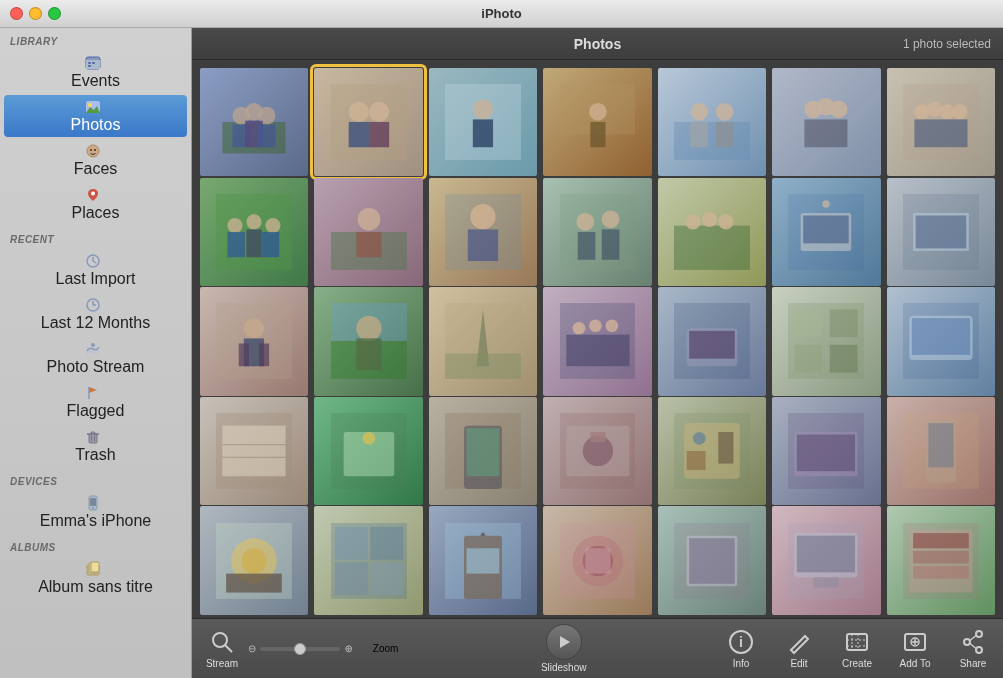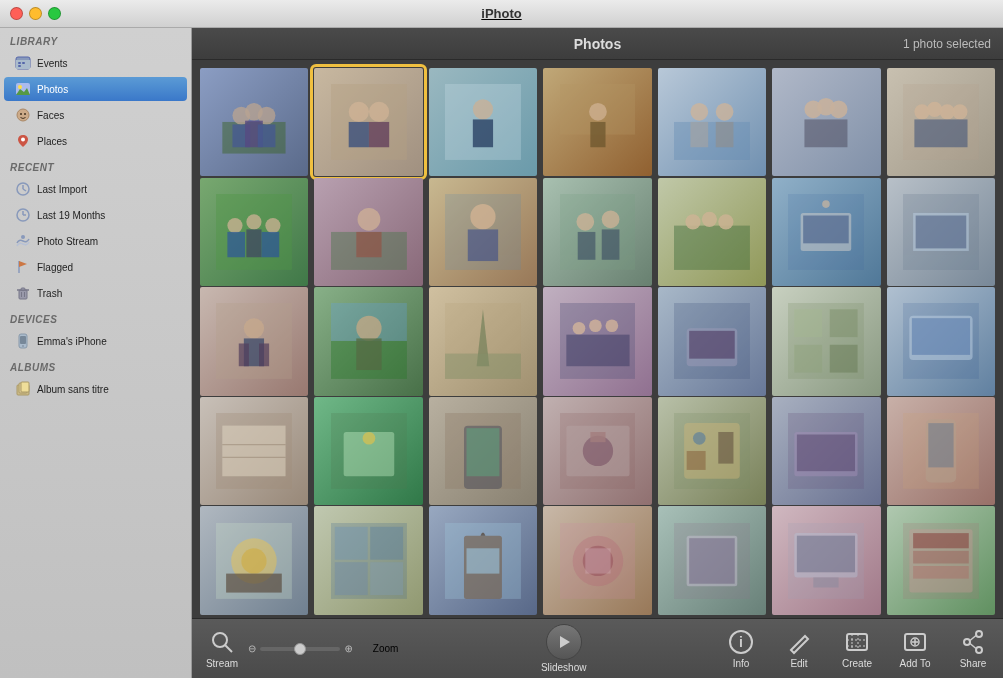--- a/index.html
+++ b/index.html
@@ -15,21 +15,20 @@
     
     #titlebar {
       height: 28px;
       background: linear-gradient(to bottom, #ebebeb, #d0d0d0);
       border-bottom: 1px solid #aaa;
       display: flex;
       align-items: center;
       justify-content: center;
       position: relative;
       flex-shrink: 0;
-      text-decoration: underline;
     }
     #window-controls {
       position: absolute;
       left: 10px;
       display: flex;
       gap: 6px;
     }
     .window-btn {
       width: 13px;
       height: 13px;
@@ -71,22 +70,23 @@
       letter-spacing: 0.5px;
       font-style: italic;
     }
     .sidebar-item {
       display: flex;
       align-items: center;
       padding: 3px 10px;
       cursor: pointer;
       border-radius: 4px;
       margin: 1px 4px;
-      font-size: 10px;
+      font-size: 16px;
       color: #222;
+      flex-direction: column;
     }
     .sidebar-item.active {
       background: linear-gradient(to bottom, #5b9bd5, #3a78c9);
       color: white;
     }
     .sidebar-icon {
       width: 18px;
       height: 18px;
       margin-right: 5px;
       display: flex;
@@ -366,21 +366,21 @@
     </div>
 
     <div class="sidebar-item">
       <span class="sidebar-icon">
         <svg width="16" height="16" viewBox="0 0 16 16">
           <circle cx="8" cy="8" r="6" fill="none" stroke="#8899bb" stroke-width="1.5"></circle>
           <line x1="8" y1="4" x2="8" y2="8" stroke="#8899bb" stroke-width="1.5"></line>
           <line x1="8" y1="8" x2="11" y2="8" stroke="#8899bb" stroke-width="1.5"></line>
         </svg>
       </span>
-      <span>Last 19 Months</span>
+      <span>Last 12 Months</span>
     </div>
 
     <div class="sidebar-item">
       <span class="sidebar-icon">
         <svg width="16" height="16" viewBox="0 0 16 16">
           <path d="M2 10 Q4 6 8 8 Q12 10 14 6" stroke="#8899bb" stroke-width="1.5" fill="none"></path>
           <path d="M2 13 Q4 9 8 11 Q12 13 14 9" stroke="#aabbdd" stroke-width="1.5" fill="none" opacity="0.6"></path>
           <circle cx="8" cy="4" r="2" fill="#8899bb"></circle>
         </svg>
       </span>

